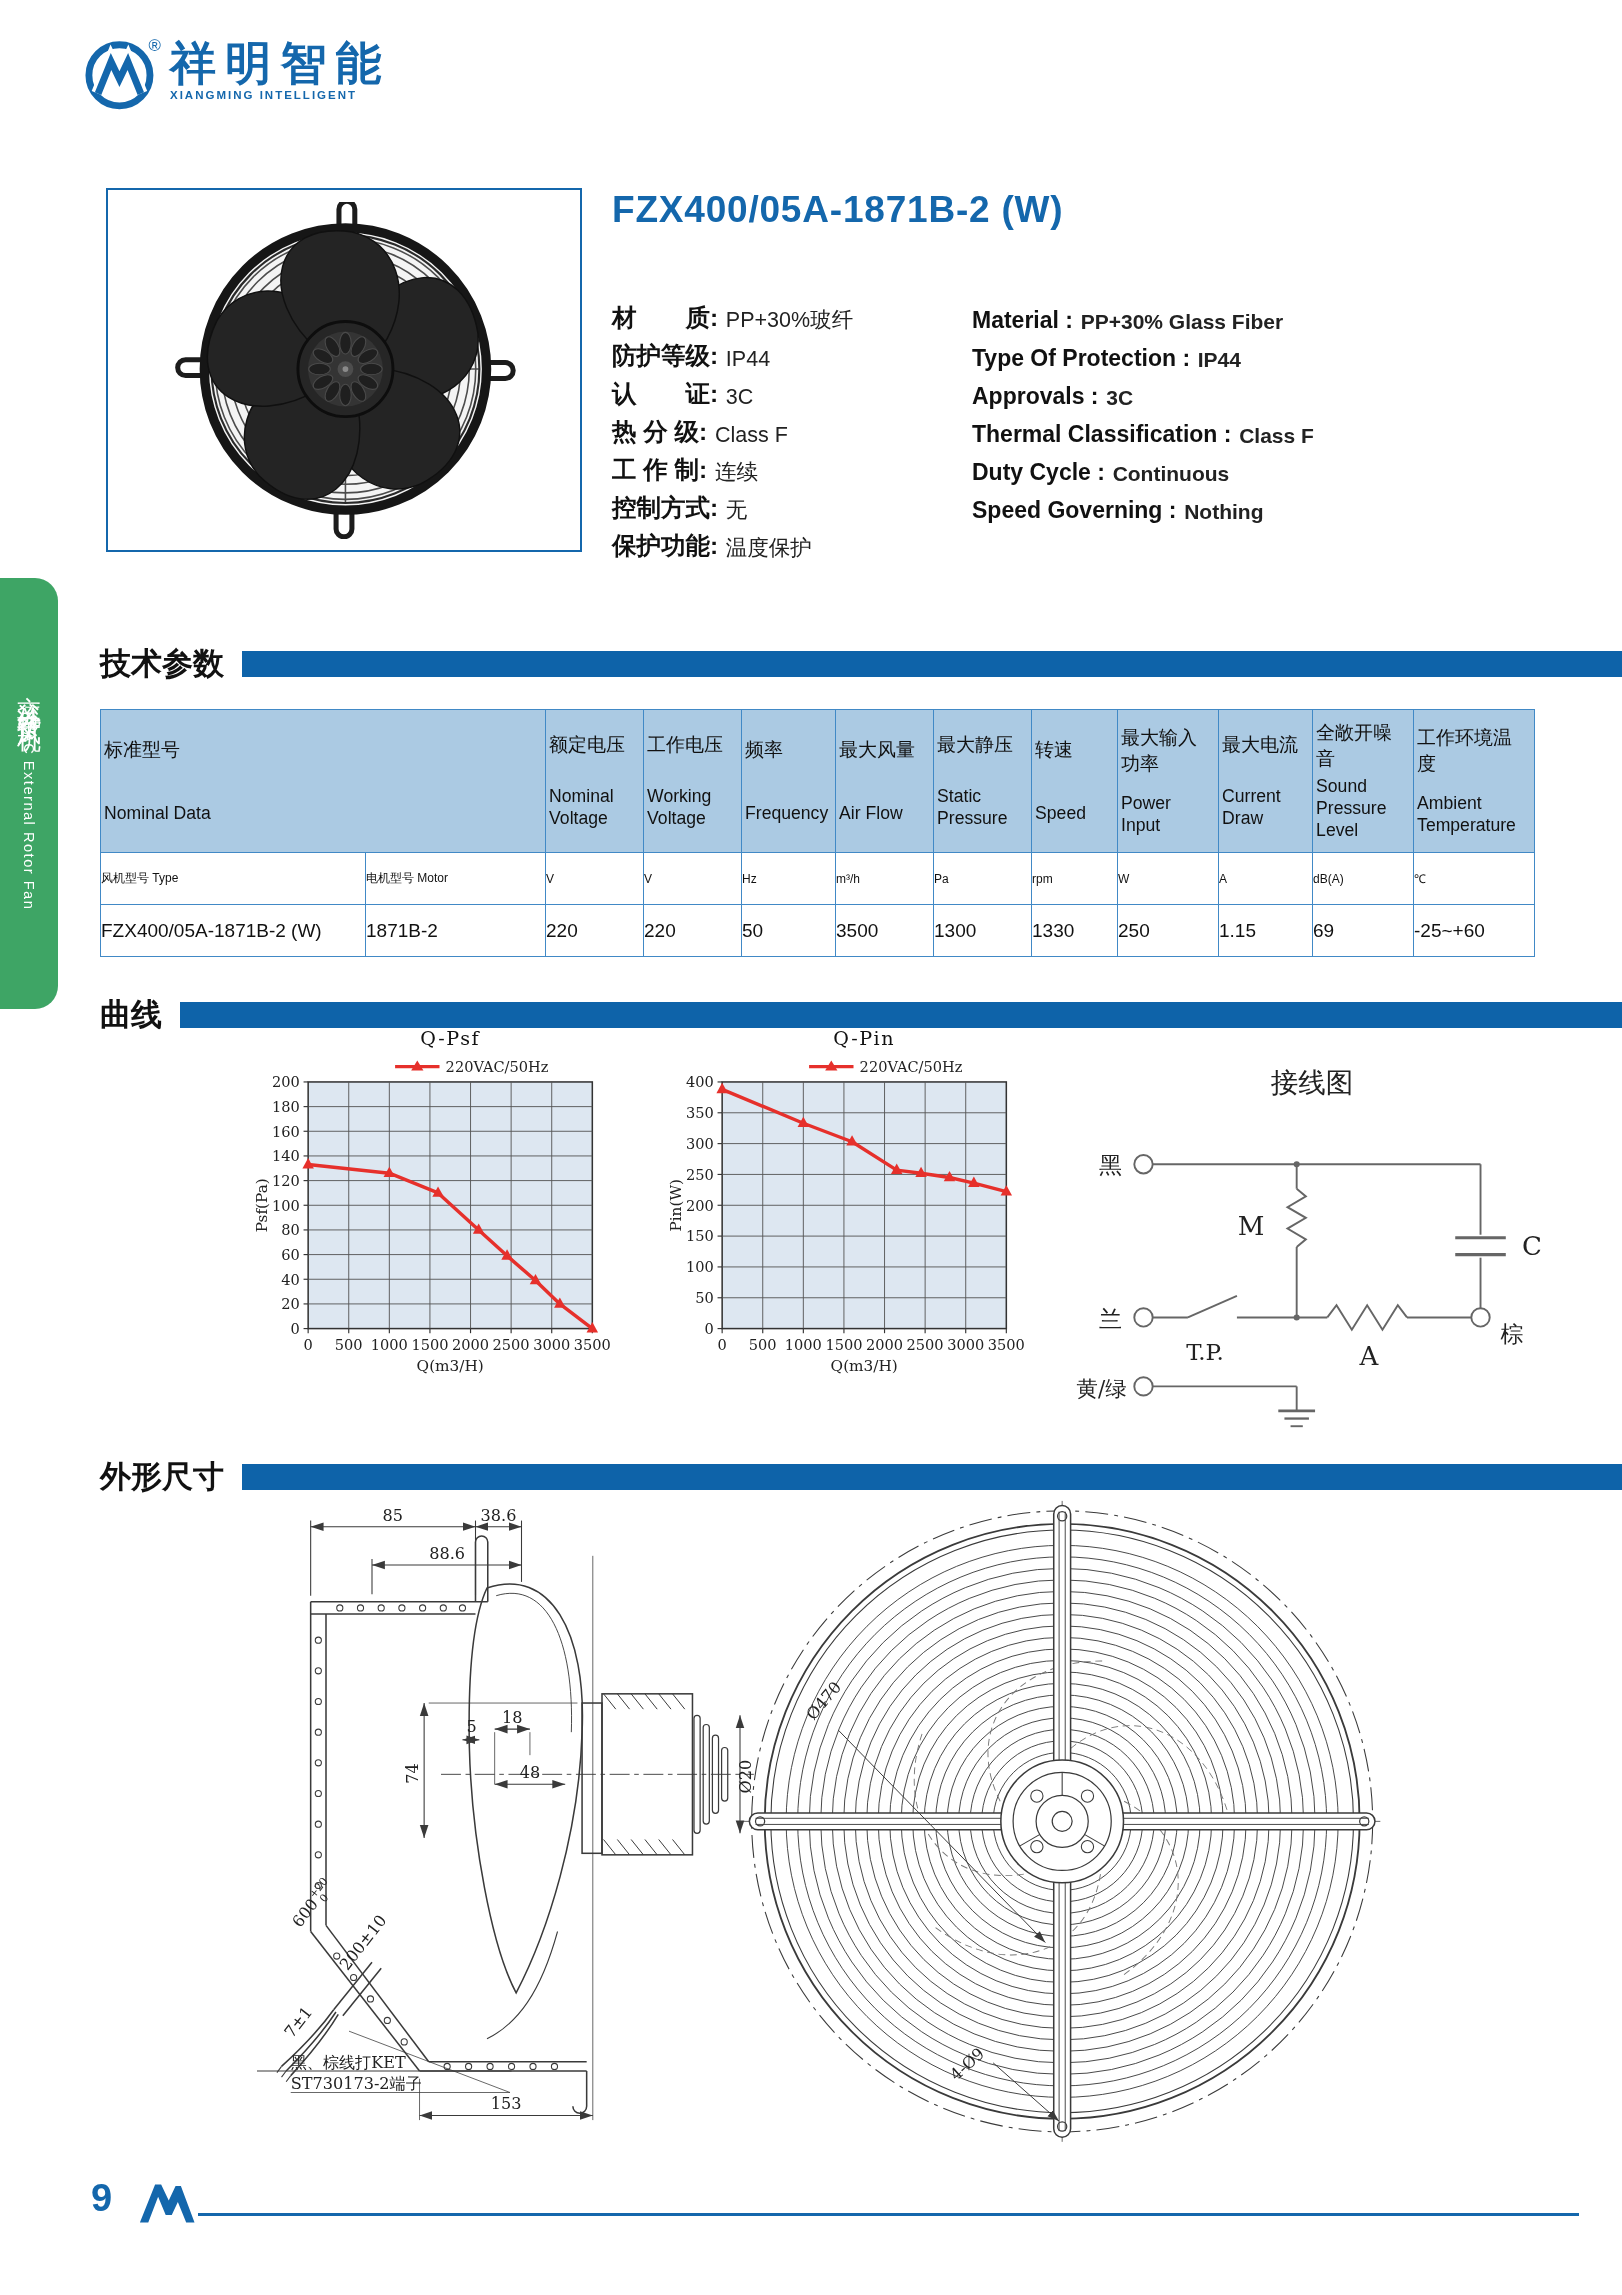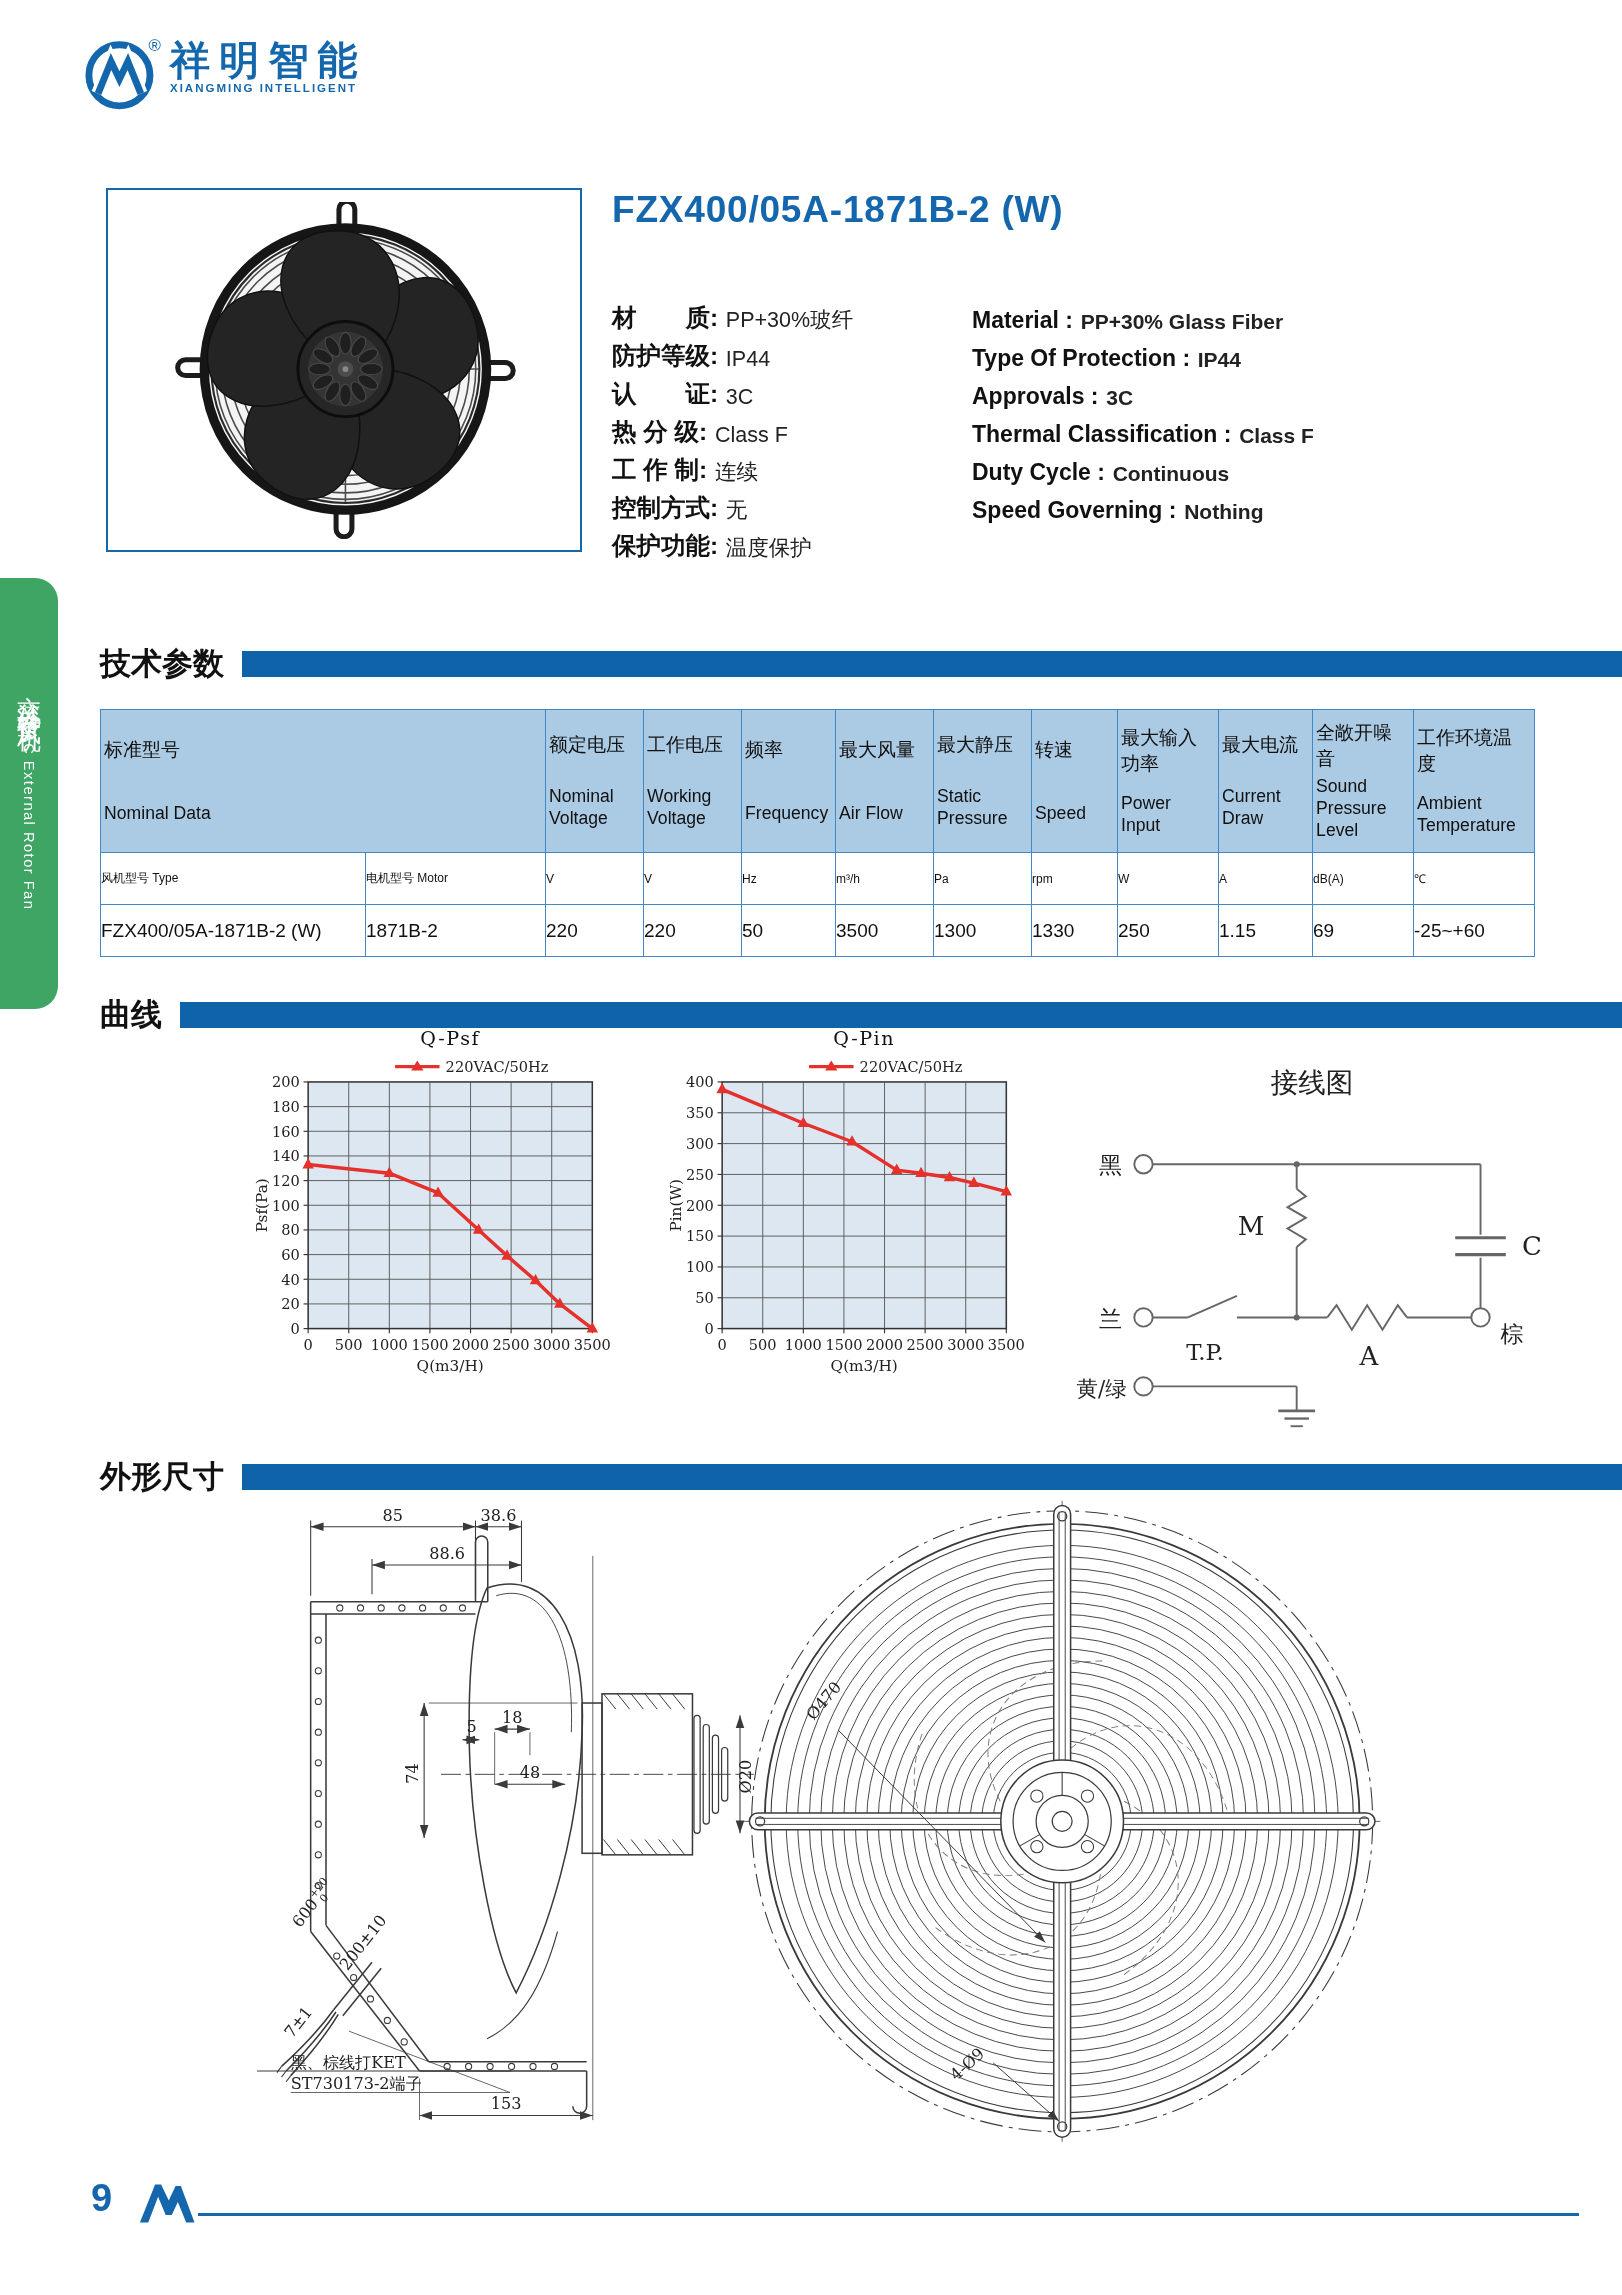--- a/index.html
+++ b/index.html
@@ -2,21 +2,21 @@
 <html style="font-size:12.3px"><head>
 <meta charset="utf-8">
 <style>
   html,body{margin:0;padding:0;background:#888;}
   .page{position:relative;width:1623px;height:2295px;background:#ffffff;
         font-family:"Liberation Sans",sans-serif;overflow:hidden;margin:0 auto;}
   .abs{position:absolute;}
 
   
   .brand-text{left:170px;top:38px;}
-  .brand-cn{font-size:40px;font-weight:bold;color:#1467AC;letter-spacing:9.2px;line-height:1.1;}
+  .brand-cn{font-size:46px;font-weight:bold;color:#1467AC;letter-spacing:9.2px;line-height:1.1;}
   .brand-en{font-size:11.5px;font-weight:bold;color:#1467AC;letter-spacing:2px;margin-top:0;}
 
   
   .product-box{left:106px;top:188px;width:472px;height:360px;border:2.3px solid #1467AC;
                display:flex;align-items:center;justify-content:center;}
   .product-title{left:612px;top:189px;font-size:37px;font-weight:bold;color:#1467AC;letter-spacing:0.8px;}
 
   
   .specs-cn{left:612px;top:296px;}
   .specs-en{left:972px;top:296px;}

